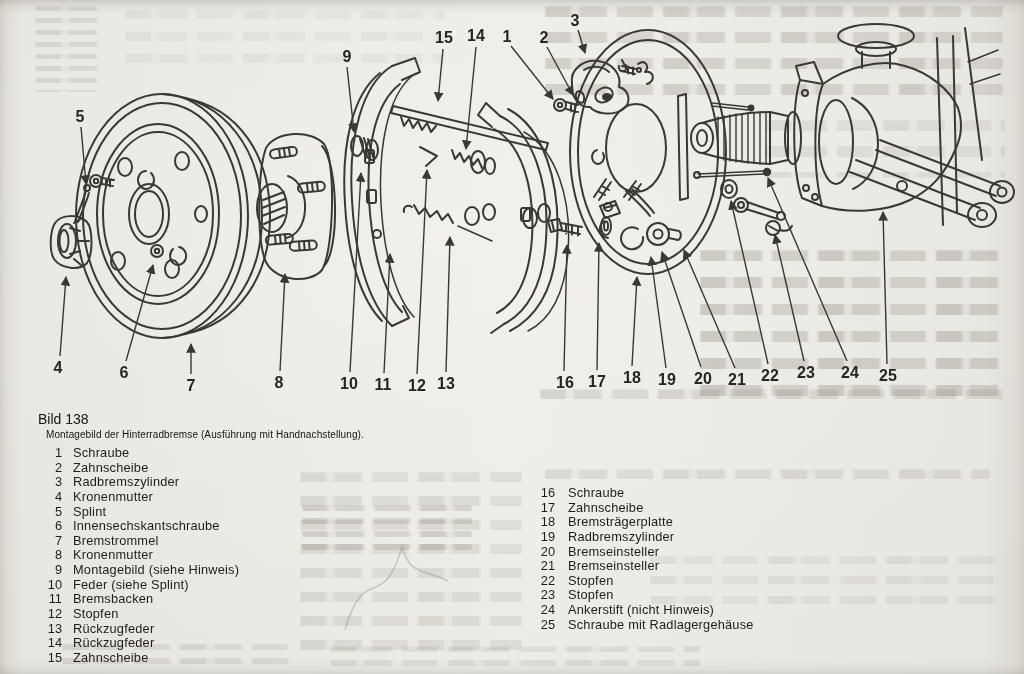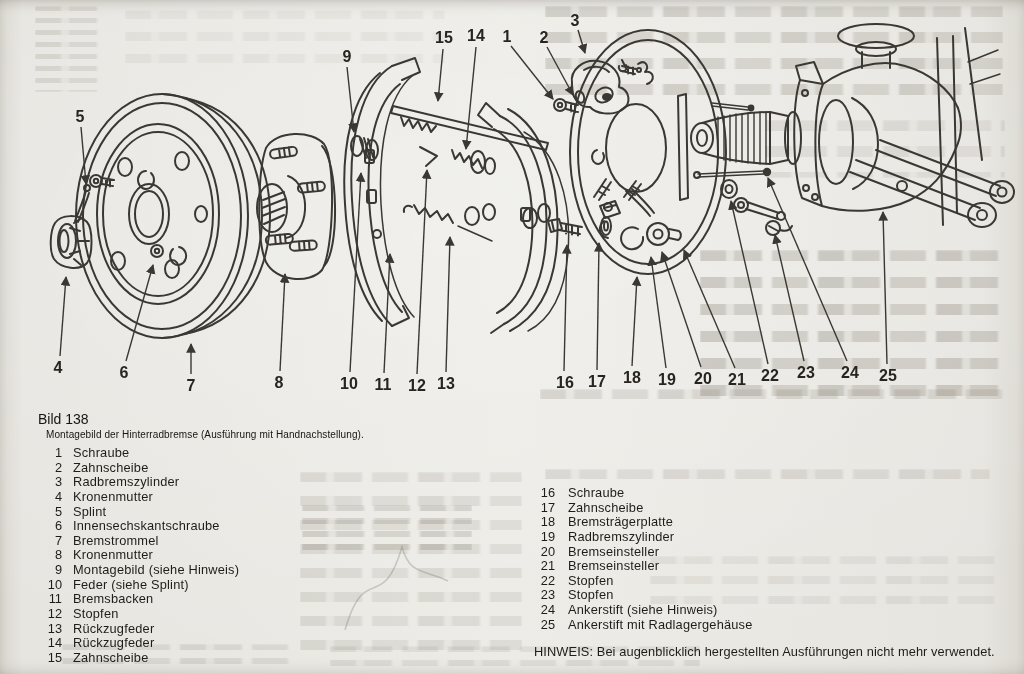--- a/index.html
+++ b/index.html
@@ -430,22 +430,21 @@
       <div class="legend-row">
         <span class="legend-num">22</span>
         <span class="legend-label">Stopfen</span>
       </div>
       <div class="legend-row">
         <span class="legend-num">23</span>
         <span class="legend-label">Stopfen</span>
       </div>
       <div class="legend-row">
         <span class="legend-num">24</span>
-        <span class="legend-label">Ankerstift (siehe Hinweis)</span>
+        <span class="legend-label">Ankerstift (nicht Hinweis)</span>
       </div>
       <div class="legend-row">
         <span class="legend-num">25</span>
-        <span class="legend-label">Ankerstift mit Radlagergehäuse</span>
+        <span class="legend-label">Schraube mit Radlagergehäuse</span>
       </div>
     </div>
 
-  <div id="hinweis">HINWEIS: Bei augenblicklich hergestellten Ausführungen nicht mehr verwendet.</div>
 </div>
 
 </body></html>

